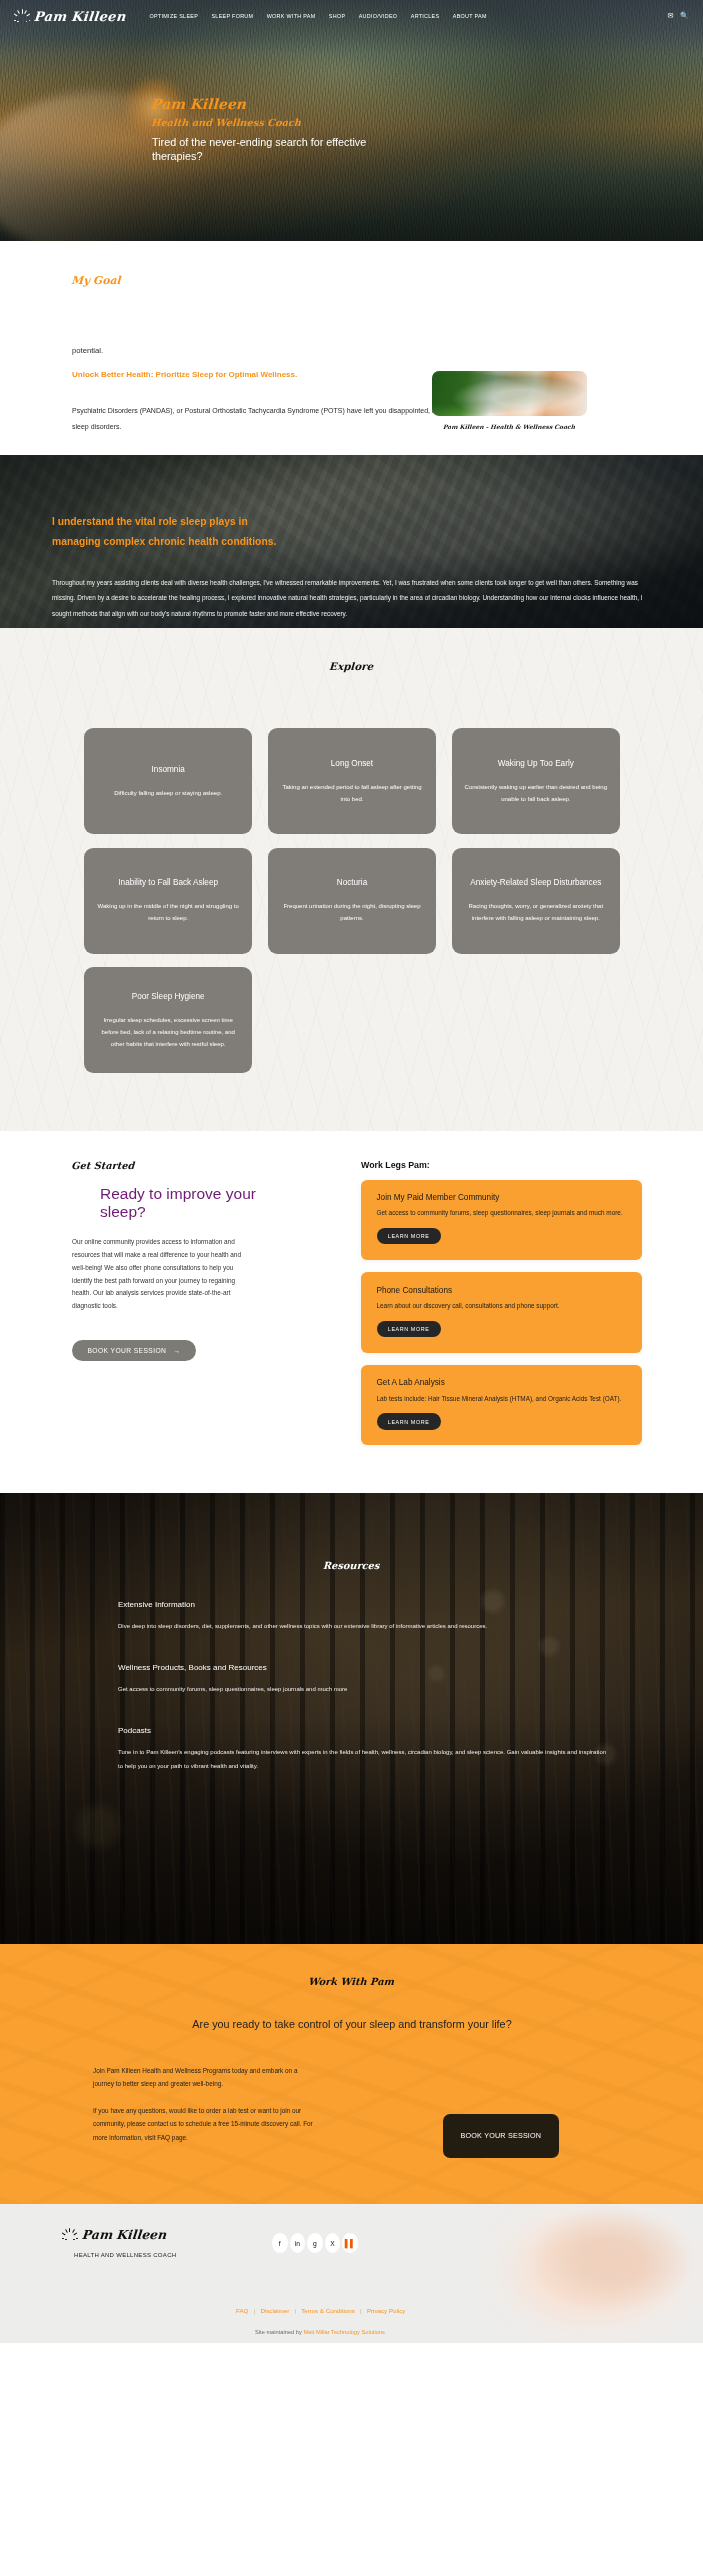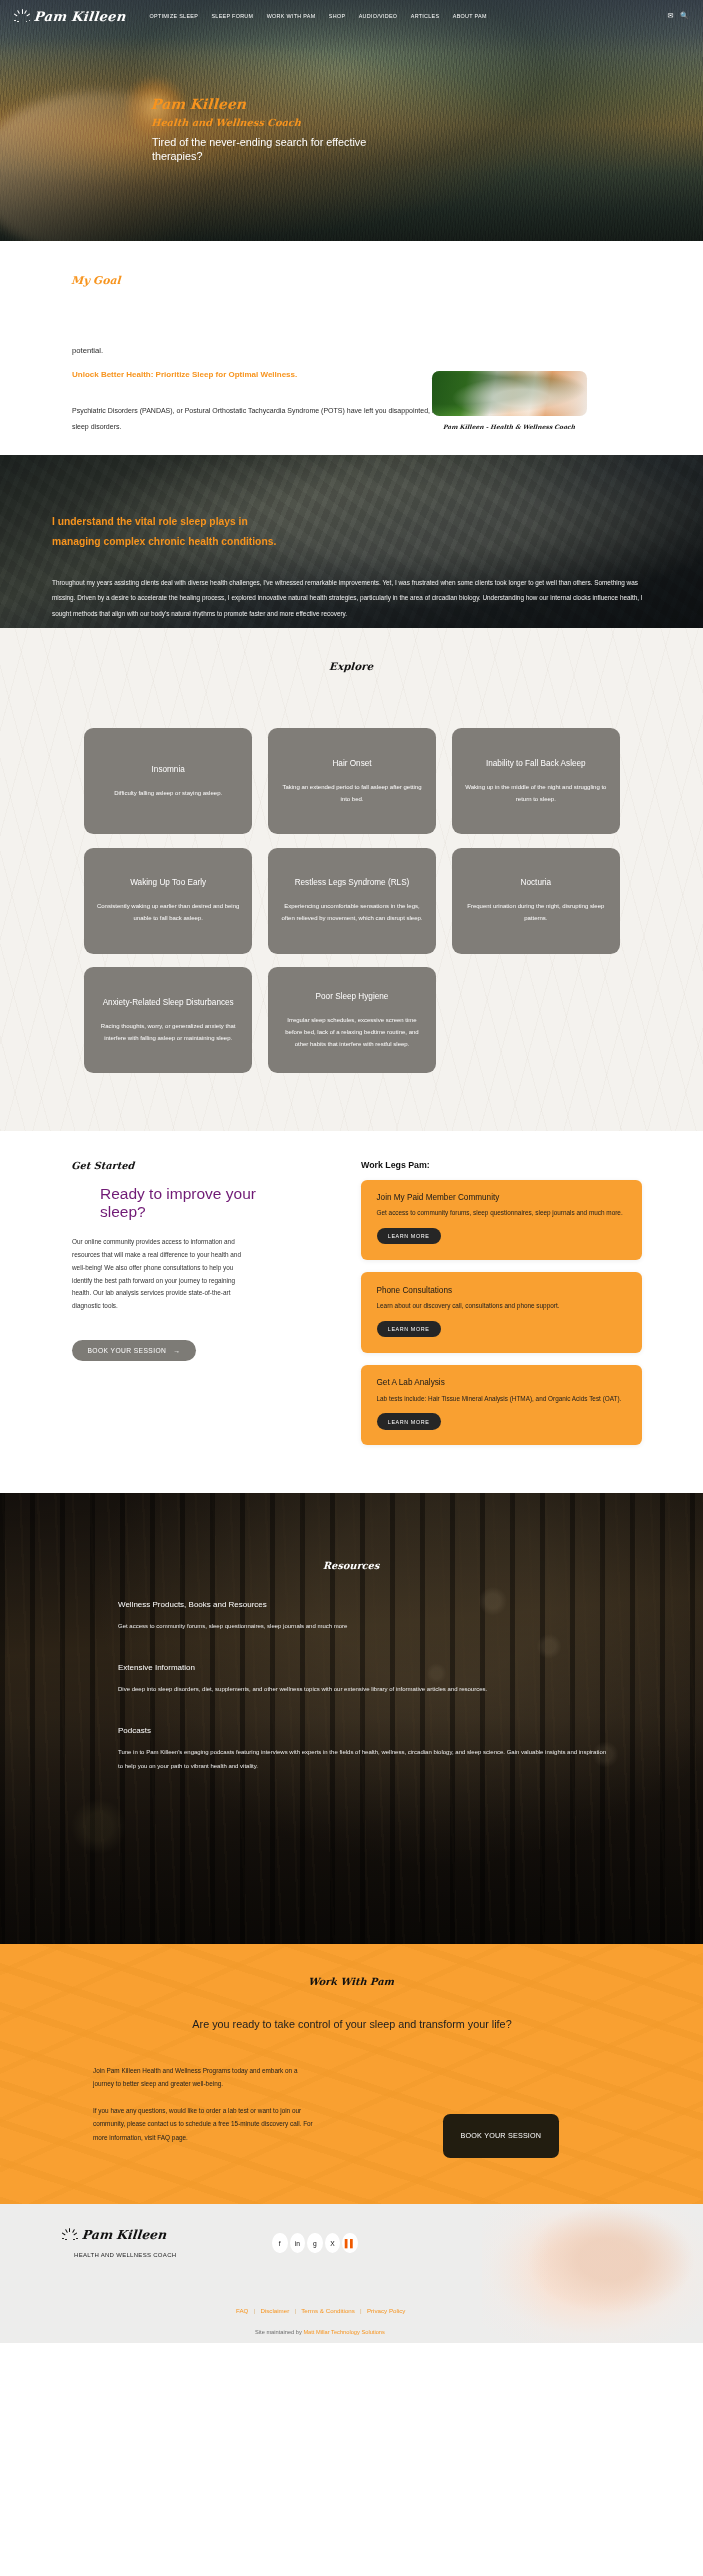--- a/index.html
+++ b/index.html
@@ -405,34 +405,30 @@
   </section>
 
   <section class="explore">
     <h2 class="explore-title">Explore</h2>
     <div class="grid">
       <div class="card">
         <h3>Insomnia</h3>
         <p>Difficulty falling asleep or staying asleep.</p>
       </div>
       <div class="card">
-        <h3>Hair Onset</h3>
+        <h3>Long Onset</h3>
         <p>Taking an extended period to fall asleep after getting into bed.</p>
+      </div>
+      <div class="card">
+        <h3>Waking Up Too Early</h3>
+        <p>Consistently waking up earlier than desired and being unable to fall back asleep.</p>
       </div>
       <div class="card">
         <h3>Inability to Fall Back Asleep</h3>
         <p>Waking up in the middle of the night and struggling to return to sleep.</p>
-      </div>
-      <div class="card">
-        <h3>Waking Up Too Early</h3>
-        <p>Consistently waking up earlier than desired and being unable to fall back asleep.</p>
-      </div>
-      <div class="card">
-        <h3>Restless Legs Syndrome (RLS)</h3>
-        <p>Experiencing uncomfortable sensations in the legs, often relieved by movement, which can disrupt sleep.</p>
       </div>
       <div class="card">
         <h3>Nocturia</h3>
         <p>Frequent urination during the night, disrupting sleep patterns.</p>
       </div>
       <div class="card">
         <h3>Anxiety-Related Sleep Disturbances</h3>
         <p>Racing thoughts, worry, or generalized anxiety that interfere with falling asleep or maintaining sleep.</p>
       </div>
       <div class="card">
@@ -476,26 +472,26 @@
   </section>
 
   <section class="resources">
     <div class="trees"></div>
     <div class="bokeh"></div>
     <div class="dim"></div>
     <div class="res-inner">
       <h2 class="res-title">Resources</h2>
 
       <div class="res-block">
+        <h4>Extensive Information</h4>
+        <p>Dive deep into sleep disorders, diet, supplements, and other wellness topics with our extensive library of informative articles and resources.</p>
+      </div>
+      <div class="res-block">
         <h4>Wellness Products, Books and Resources</h4>
         <p>Get access to community forums, sleep questionnaires, sleep journals and much more</p>
-      </div>
-      <div class="res-block">
-        <h4>Extensive Information</h4>
-        <p>Dive deep into sleep disorders, diet, supplements, and other wellness topics with our extensive library of informative articles and resources.</p>
       </div>
       <div class="res-block">
         <h4>Podcasts</h4>
         <p>Tune in to Pam Killeen's engaging podcasts featuring interviews with experts in the fields of health, wellness, circadian biology, and sleep science. Gain valuable insights and inspiration to help you on your path to vibrant health and vitality.</p>
       </div>
     </div>
   </section>
 
   <section class="cta">
     <h2 class="cta-title">Work With Pam</h2>

